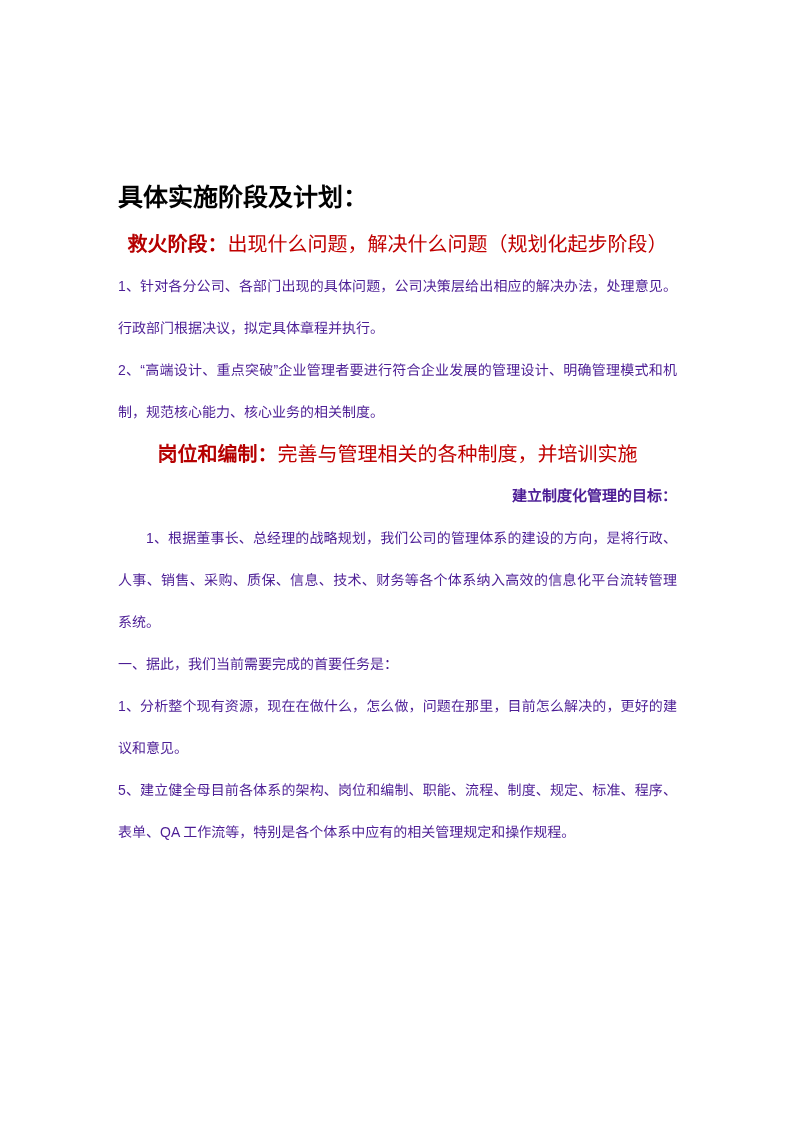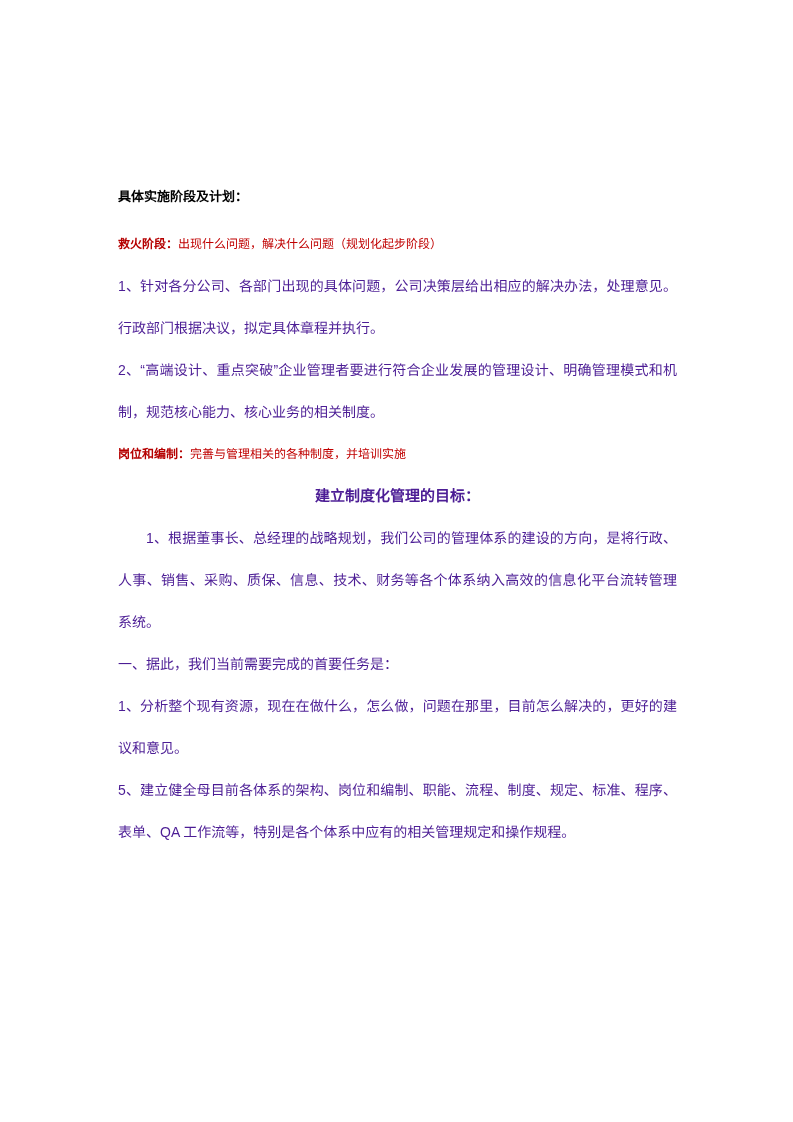--- a/index.html
+++ b/index.html
@@ -17,46 +17,46 @@
     color: #000000;
   }
   .doc {
     position: absolute;
     left: 118px;
     top: 183px;
     width: 559px;
   }
   .doc-title {
     margin: 0 0 12px 0;
-    font-size: 13px;
+    font-size: 25px;
     line-height: 28px;
     font-weight: 700;
     color: #000000;
   }
   .para {
     margin: 0;
     font-size: 14px;
     line-height: 42px;
     text-align: justify;
     color: #4c1d95;
     word-break: break-all;
   }
   .para.red {
     color: #c00000;
-    font-size: 12px;
-    text-align: left;
+    font-size: 20px;
+    text-align: center;
   }
   .para.red .lead {
     font-weight: 700;
     color: #b50000;
   }
   .para.boldline {
     font-weight: 700;
     font-size: 15px;
-    text-align: center;
+    text-align: right;
   }
   .para.indent {
     text-indent: 2em;
   }
 </style>
 </head>
 <body>
 
 <div class="page">
   <main class="doc">

